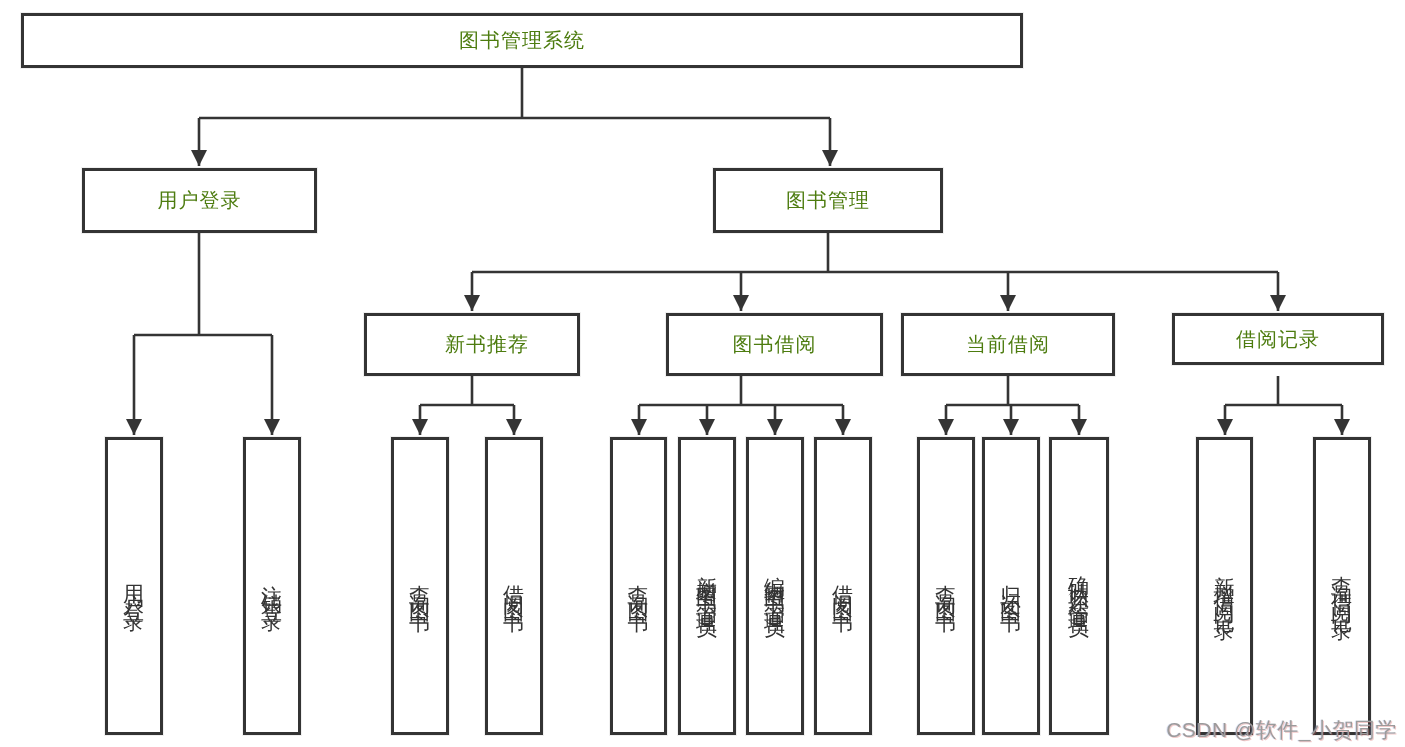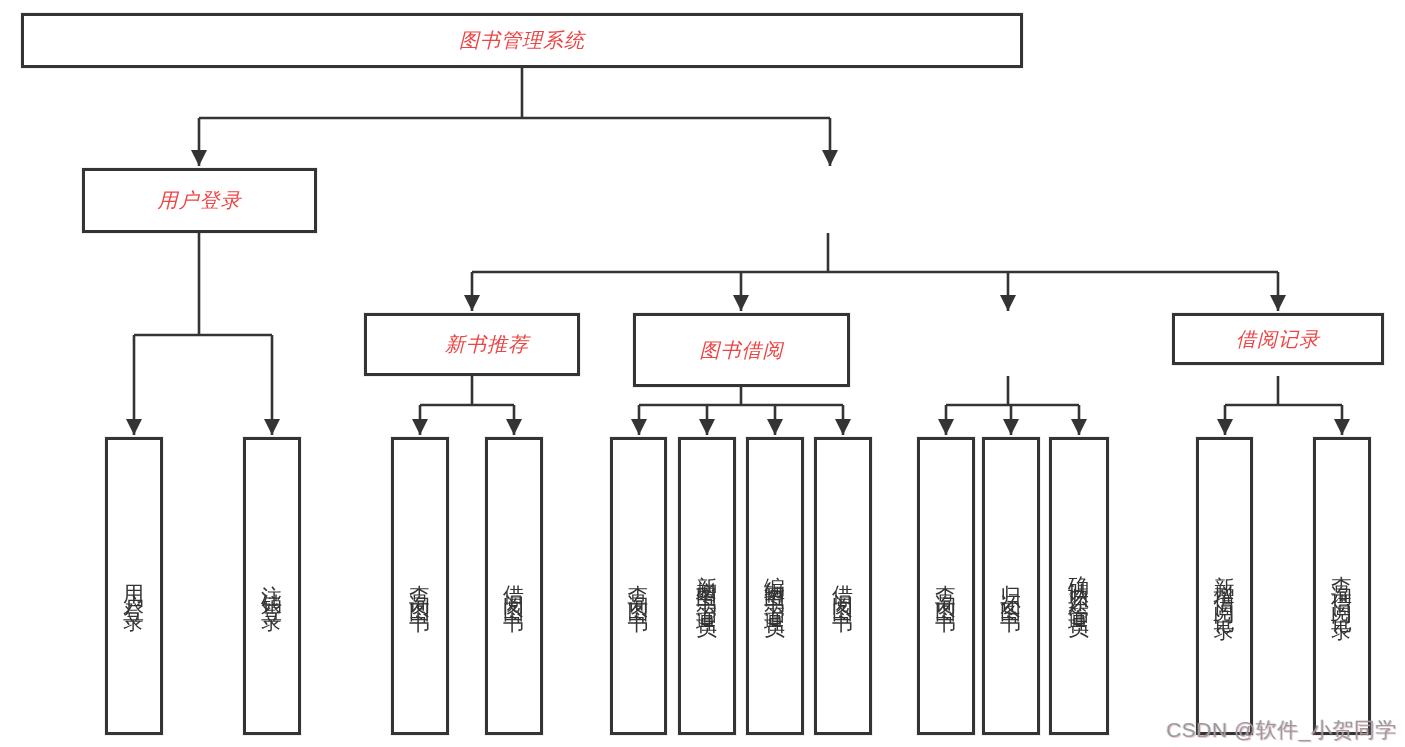--- a/index.html
+++ b/index.html
@@ -22,23 +22,22 @@
     pointer-events: none;
   }
   .node {
     position: absolute;
     box-sizing: border-box;
     background: #ffffff;
     border: 3px solid #343434;
     display: flex;
     align-items: center;
     justify-content: center;
-    color: #ef4444;
+    color: #4d7c0f;
     box-shadow: 0 0 0 1px rgba(0,0,0,0.06);
-    font-style: italic;
   }
   .node .hlabel {
     font-size: 20px;
     letter-spacing: 1px;
     white-space: nowrap;
   }
   .leaf {
     position: absolute;
     top: 437px;
     height: 298px;
@@ -129,26 +128,32 @@
     </g>
   </svg>
 
   <div class="node" style="left:21px; top:13px; width:1002px; height:55px;">
     <span class="hlabel">图书管理系统</span>
   </div>
 
   <div class="node" style="left:82px; top:168px; width:235px; height:65px;">
     <span class="hlabel">用户登录</span>
   </div>
+  <div class="node" style="left:713px; top:168px; width:230px; height:65px;">
+    <span class="hlabel">图书管理</span>
+  </div>
 
   <div class="node" style="left:364px; top:313px; width:216px; height:63px;padding-left:30px;">
     <span class="hlabel">新书推荐</span>
   </div>
-  <div class="node" style="left:633px; top:313px; width:217px; height:74px;">
+  <div class="node" style="left:666px; top:313px; width:217px; height:63px;">
     <span class="hlabel">图书借阅</span>
+  </div>
+  <div class="node" style="left:901px; top:313px; width:214px; height:63px;">
+    <span class="hlabel">当前借阅</span>
   </div>
   <div class="node" style="left:1172px; top:313px; width:212px; height:52px;">
     <span class="hlabel">借阅记录</span>
   </div>
 
   <div class="leaf" style="left:105px; width:58px;">
     <span class="vlabel">用户登录</span>
   </div>
   <div class="leaf" style="left:243px; width:58px;">
     <span class="vlabel">注销登录</span>

